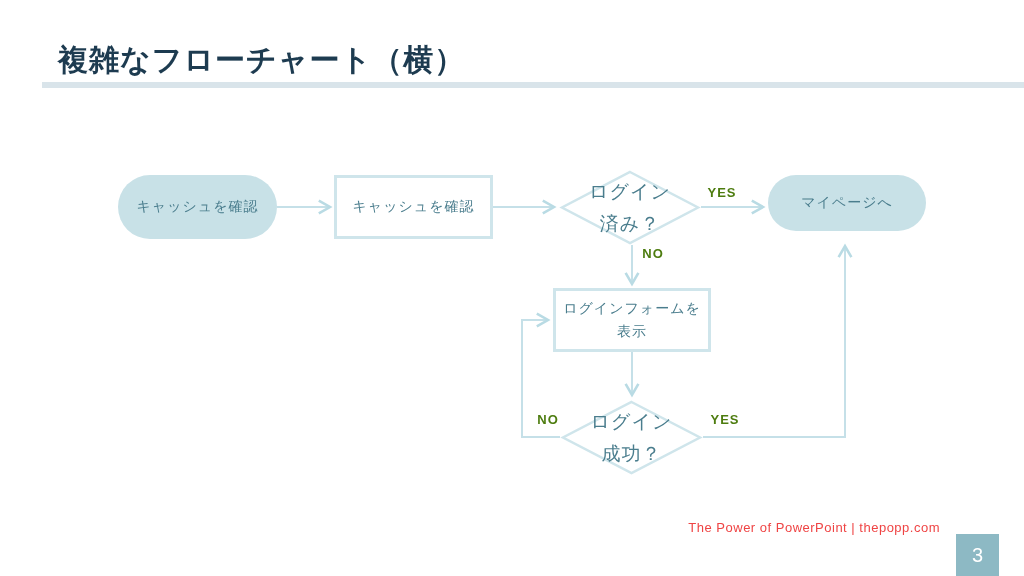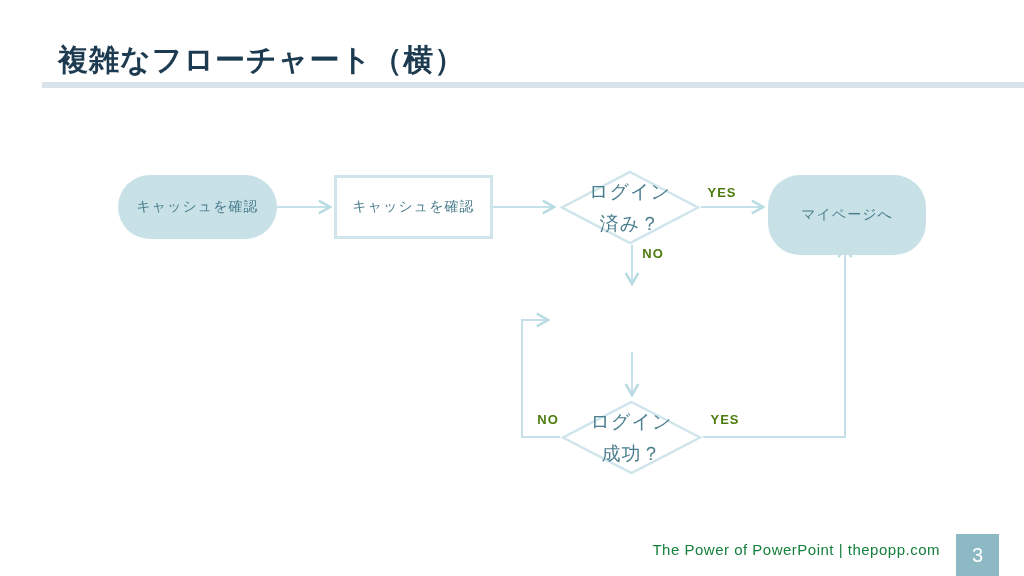--- a/index.html
+++ b/index.html
@@ -63,44 +63,44 @@
   .decision .node-label {
     position: absolute; inset: 0;
     display: flex; align-items: center; justify-content: center;
     white-space: pre-line;
     font-size: 19px;
   }
 
   #node-start        { left: 118px; top: 175px; width: 159px; height: 64px; }
   #node-check-cache  { left: 334px; top: 175px; width: 159px; height: 64px; }
   #node-logged-in    { left: 559px; top: 170px; width: 142px; height: 75px; }
-  #node-my-page      { left: 768px; top: 175px; width: 158px; height: 80px; }
+  #node-my-page      { left: 768px; top: 175px; width: 158px; height: 56px; }
   #node-login-form   { left: 553px; top: 288px; width: 158px; height: 64px; }
   #node-login-success{ left: 560px; top: 400px; width: 143px; height: 75px; }
 
   .edge-label {
     position: absolute;
     font-size: 13px;
     font-weight: 600;
     letter-spacing: 1px;
     color: #4d7c0f;
     text-align: center;
   }
   #edge-label-yes-1 { left: 704px; top: 185px; width: 36px; }
   #edge-label-no-1  { left: 638px; top: 246px; width: 30px; }
   #edge-label-yes-2 { left: 707px; top: 412px; width: 36px; }
   #edge-label-no-2  { left: 531px; top: 412px; width: 34px; }
 
   
   .footer-credit {
     position: absolute;
-    top: 541px; right: 84px;
-    font-size: 15px;
+    top: 520px; right: 84px;
+    font-size: 13px;
     letter-spacing: 0.5px;
-    color: #15803d;
+    color: #ef4444;
   }
   .page-number-box {
     position: absolute;
     left: 956px; top: 534px;
     width: 43px; height: 42px;
     background: #8db9c4;
     display: flex; align-items: center; justify-content: center;
   }
   .page-number-box span {
     color: #ffffff;
@@ -148,20 +148,24 @@
         <polygon points="71,2 139,37.5 71,73 3,37.5" fill="#ffffff" stroke="#cfe5eb" stroke-width="2.5"></polygon>
       </svg>
       <span class="node-label">ログイン
 済み？</span>
     </div>
 
     <div class="node terminator" id="node-my-page">
       <span class="node-label">マイページへ</span>
     </div>
 
+    <div class="node process" id="node-login-form">
+      <span class="node-label">ログインフォームを
+表示</span>
+    </div>
 
     <div class="node decision" id="node-login-success">
       <svg viewBox="0 0 143 75">
         <polygon points="71.5,2 140,37.5 71.5,73 3,37.5" fill="#ffffff" stroke="#cfe5eb" stroke-width="2.5"></polygon>
       </svg>
       <span class="node-label">ログイン
 成功？</span>
     </div>
 
     <span class="edge-label" id="edge-label-yes-1">YES</span>

